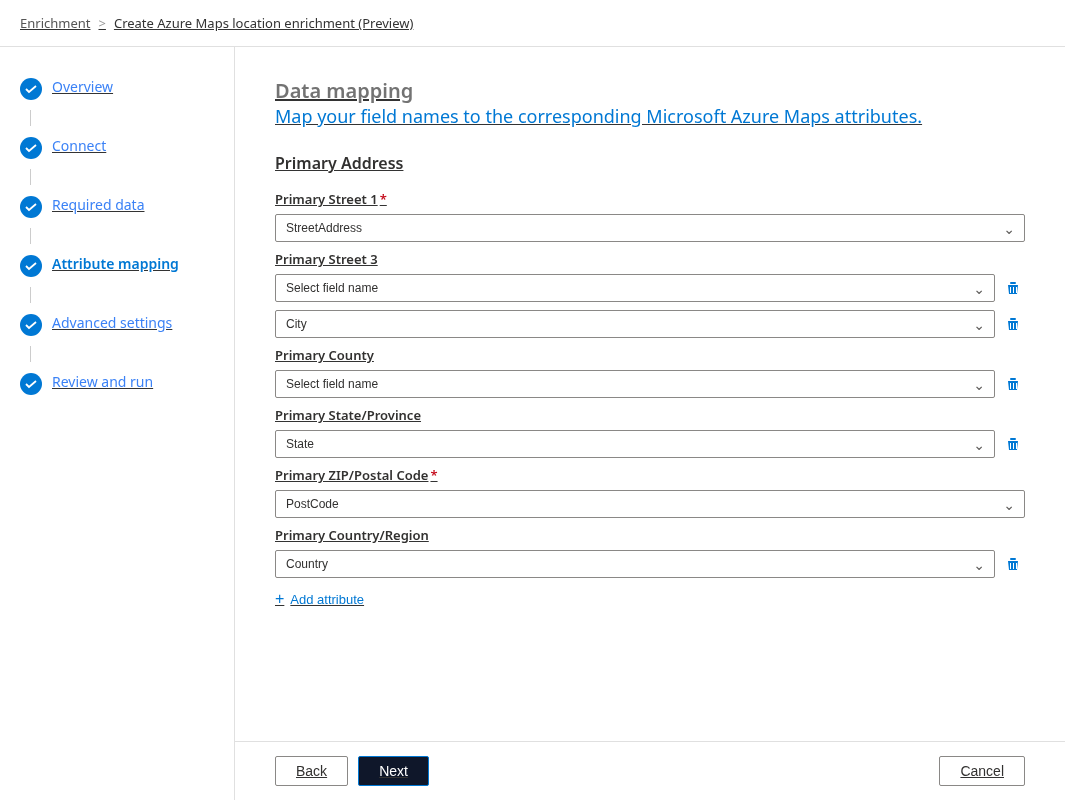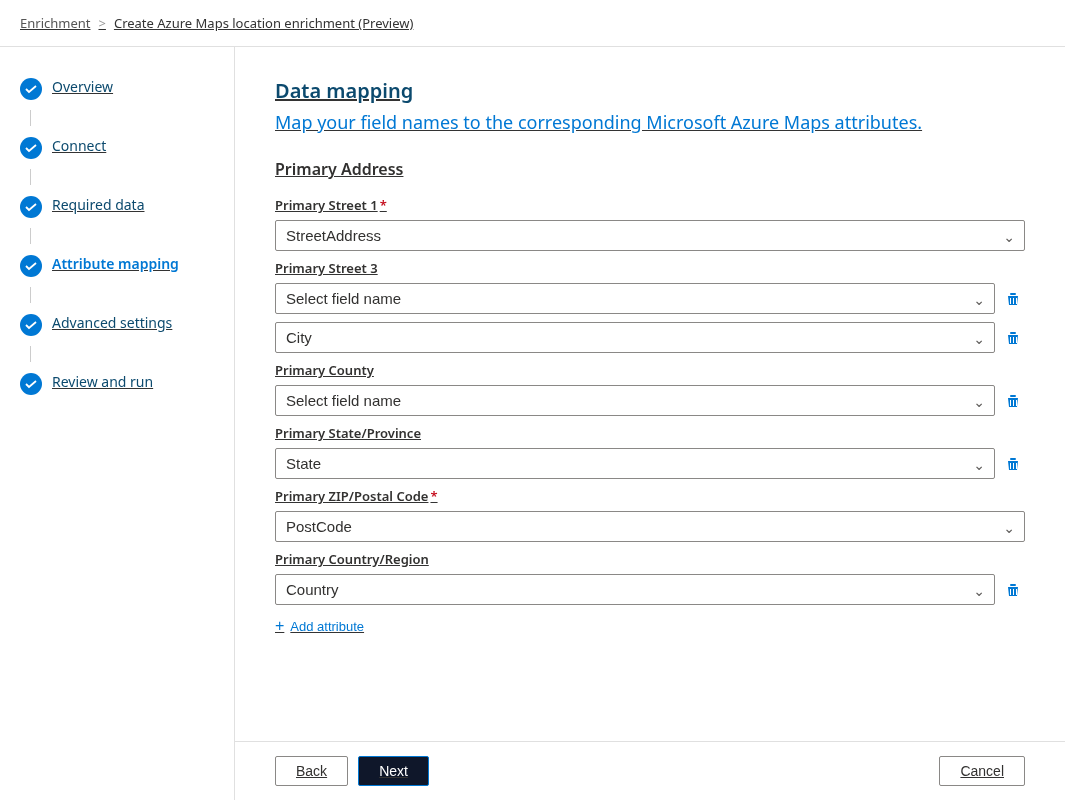--- a/index.html
+++ b/index.html
@@ -23,21 +23,21 @@
     .sidebar {
       width: 235px; min-width: 235px;
       background: #fff; border-right: 1px solid #e0e0e0;
       padding: 20px 0;
     }
     .sidebar-item {
       display: flex; align-items: flex-start; padding: 10px 20px;
       cursor: pointer; position: relative;
     }
     .sidebar-item.active { font-weight: 600; color: #0078d4; }
-    .sidebar-item:not(.active) { color: #0c4a6e; }
+    .sidebar-item:not(.active) { color: #3b82f6; }
 
     .step-icon {
       width: 22px; height: 22px; border-radius: 50%;
       background: #0078d4; display: flex; align-items: center; justify-content: center;
       margin-right: 10px; flex-shrink: 0; margin-top: 1px;
     }
     .step-icon svg { width: 12px; height: 12px; }
 
     .sidebar-connector {
       width: 1px; height: 16px; background: #ccc;
@@ -46,21 +46,21 @@
 
     
     .content-area {
       flex: 1; overflow-y: auto; background: #fff;
       display: flex; flex-direction: column;
     }
     .content-scroll { flex: 1; padding: 30px 40px; overflow-y: auto; }
 
     
     .section-title {
-      font-size: 20px; font-weight: 600; color: #0c4a6e; margin-bottom: 6px;
+      font-size: 20px; font-weight: 600; color: #737373; margin-bottom: 0;
     }
     .section-subtitle {
       font-size: 18px; color: #0078d4; margin-bottom: 24px;
     }
 
     .sub-section-title {
       font-size: 16px; font-weight: 600; color: #323130; margin-bottom: 16px;
     }
 
     
@@ -71,21 +71,21 @@
     .field-label .required { color: #c50f1f; margin-left: 2px; }
 
     .field-row { display: flex; align-items: center; gap: 6px; }
 
     .select-wrapper {
       position: relative; flex: 1;
     }
     .select-wrapper select {
       width: 100%; padding: 6px 32px 6px 10px;
       border: 1px solid #8a8886; border-radius: 2px;
-      background: #fff; font-size: 15px; color: #323130;
+      background: #fff; font-size: 12px; color: #323130;
       appearance: none; -webkit-appearance: none;
       cursor: pointer;
     }
     .select-wrapper .chevron {
       position: absolute; right: 10px; top: 50%; transform: translateY(-50%);
       pointer-events: none; color: #605e5c;
     }
 
     .delete-btn {
       background: none; border: none; cursor: pointer;

